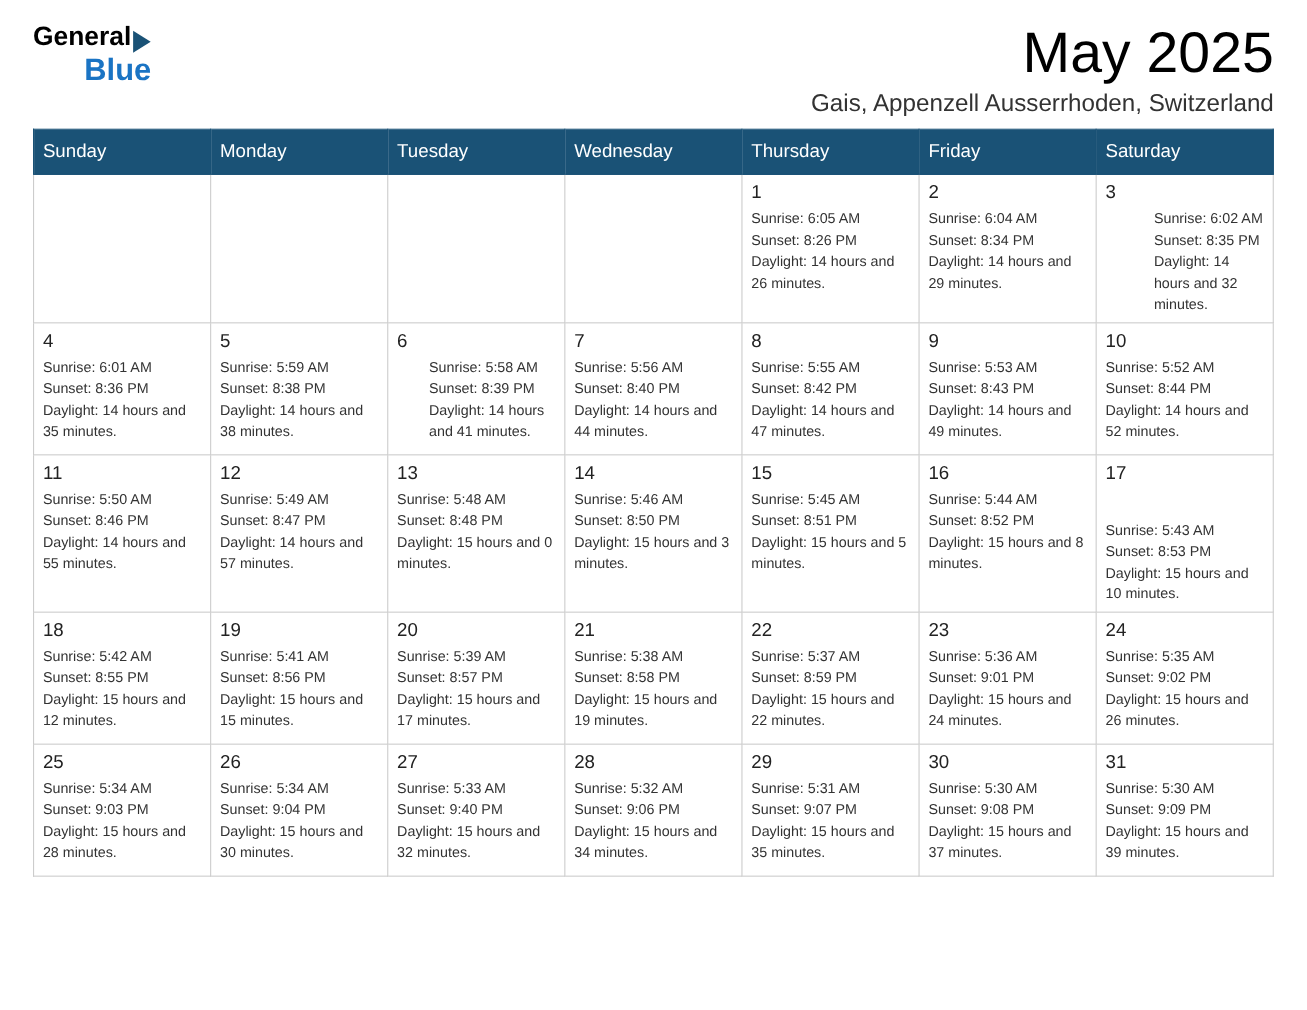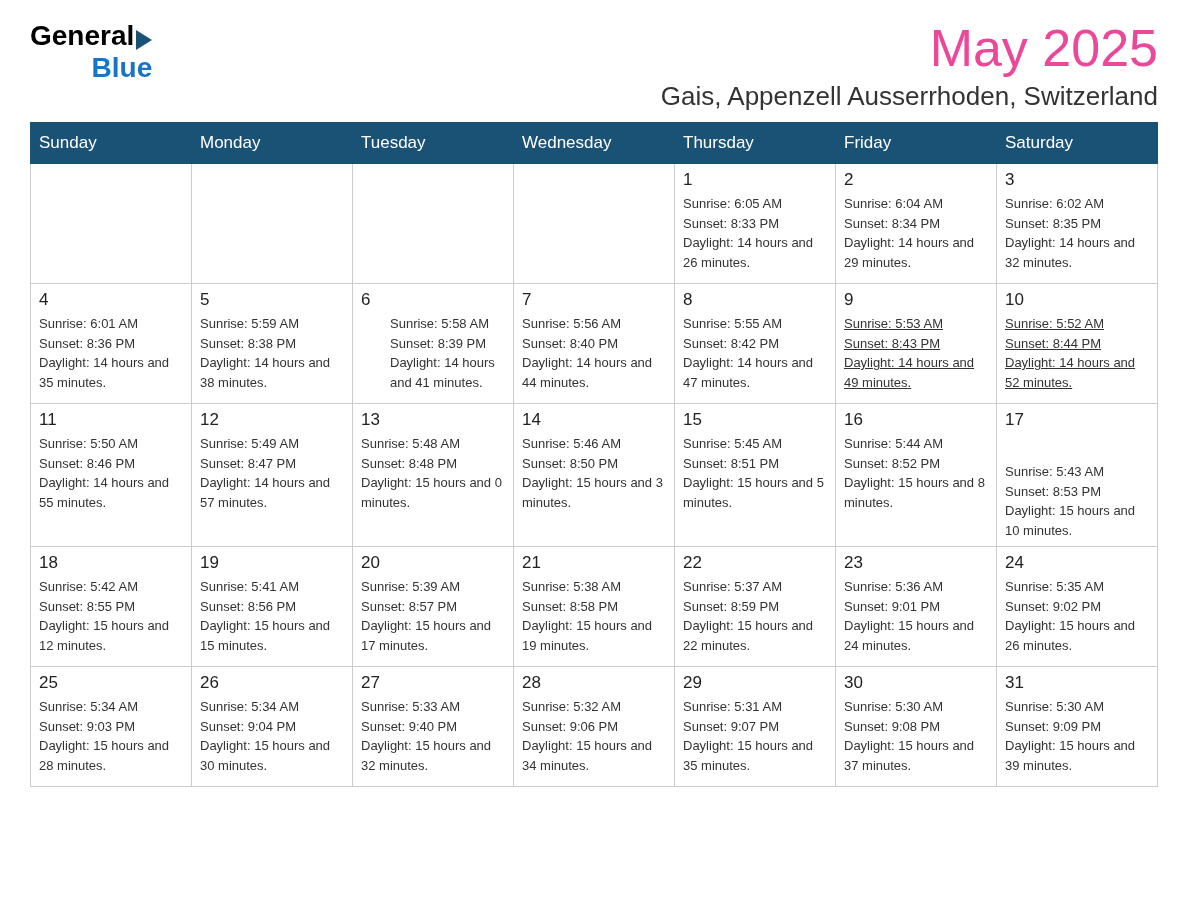--- a/index.html
+++ b/index.html
@@ -15,21 +15,21 @@
       justify-content: space-between;
       align-items: flex-start;
       margin-bottom: 10px;
     }
     .logo {
       display: flex;
       align-items: center;
       gap: 0;
     }
     .logo-text-general {
-      font-size: 28px;
+      font-size: 24px;
       font-weight: bold;
       color: #000;
     }
     .logo-arrow {
       width: 0;
       height: 0;
       border-left: 16px solid #1a5276;
       border-top: 10px solid transparent;
       border-bottom: 10px solid transparent;
       margin-left: 2px;
@@ -52,25 +52,25 @@
     .logo-row2 {
       display: flex;
       justify-content: flex-end;
     }
     .title-block {
       text-align: right;
     }
     .month-title {
       font-size: 52px;
       font-weight: normal;
-      color: #ec4899;
+      color: #000000;
       line-height: 1.1;
     }
     .location-title {
-      font-size: 26px;
+      font-size: 22px;
       color: #333;
       margin-top: 4px;
     }
     .calendar {
       width: 100%;
       border-collapse: collapse;
       margin-top: 10px;
       border-radius: 12px;
     }
     .calendar th {
@@ -142,32 +142,32 @@
   </thead>
   <tbody id="calendar-body">
   <tr>
         <td class="empty-cell"></td>
         <td class="empty-cell"></td>
         <td class="empty-cell"></td>
         <td class="empty-cell"></td>
         <td>
           <span class="day-num">1</span>
           <div class="day-info" style="white-space: pre-line;">Sunrise: 6:05 AM
-Sunset: 8:33 PM
+Sunset: 8:26 PM
 Daylight: 14 hours and 26 minutes.</div>
         </td>
         <td>
           <span class="day-num">2</span>
           <div class="day-info" style="white-space: pre-line;">Sunrise: 6:04 AM
 Sunset: 8:34 PM
 Daylight: 14 hours and 29 minutes.</div>
         </td>
         <td>
           <span class="day-num">3</span>
-          <div class="day-info" style="white-space: pre-line;">Sunrise: 6:02 AM
+          <div class="day-info" style="white-space: pre-line; margin-left: 44px;">Sunrise: 6:02 AM
 Sunset: 8:35 PM
 Daylight: 14 hours and 32 minutes.</div>
         </td>
       </tr>
       <tr>
         <td>
           <span class="day-num">4</span>
           <div class="day-info" style="white-space: pre-line;">Sunrise: 6:01 AM
 Sunset: 8:36 PM
 Daylight: 14 hours and 35 minutes.</div>
@@ -191,27 +191,27 @@
 Daylight: 14 hours and 44 minutes.</div>
         </td>
         <td>
           <span class="day-num">8</span>
           <div class="day-info" style="white-space: pre-line;">Sunrise: 5:55 AM
 Sunset: 8:42 PM
 Daylight: 14 hours and 47 minutes.</div>
         </td>
         <td>
           <span class="day-num">9</span>
-          <div class="day-info" style="white-space: pre-line; text-decoration: underline;">Sunrise: 5:53 AM
+          <div class="day-info" style="white-space: pre-line;">Sunrise: 5:53 AM
 Sunset: 8:43 PM
 Daylight: 14 hours and 49 minutes.</div>
         </td>
         <td>
           <span class="day-num">10</span>
-          <div class="day-info" style="white-space: pre-line; text-decoration: underline;">Sunrise: 5:52 AM
+          <div class="day-info" style="white-space: pre-line;">Sunrise: 5:52 AM
 Sunset: 8:44 PM
 Daylight: 14 hours and 52 minutes.</div>
         </td>
       </tr>
       <tr>
         <td>
           <span class="day-num">11</span>
           <div class="day-info" style="white-space: pre-line;">Sunrise: 5:50 AM
 Sunset: 8:46 PM
 Daylight: 14 hours and 55 minutes.</div>

